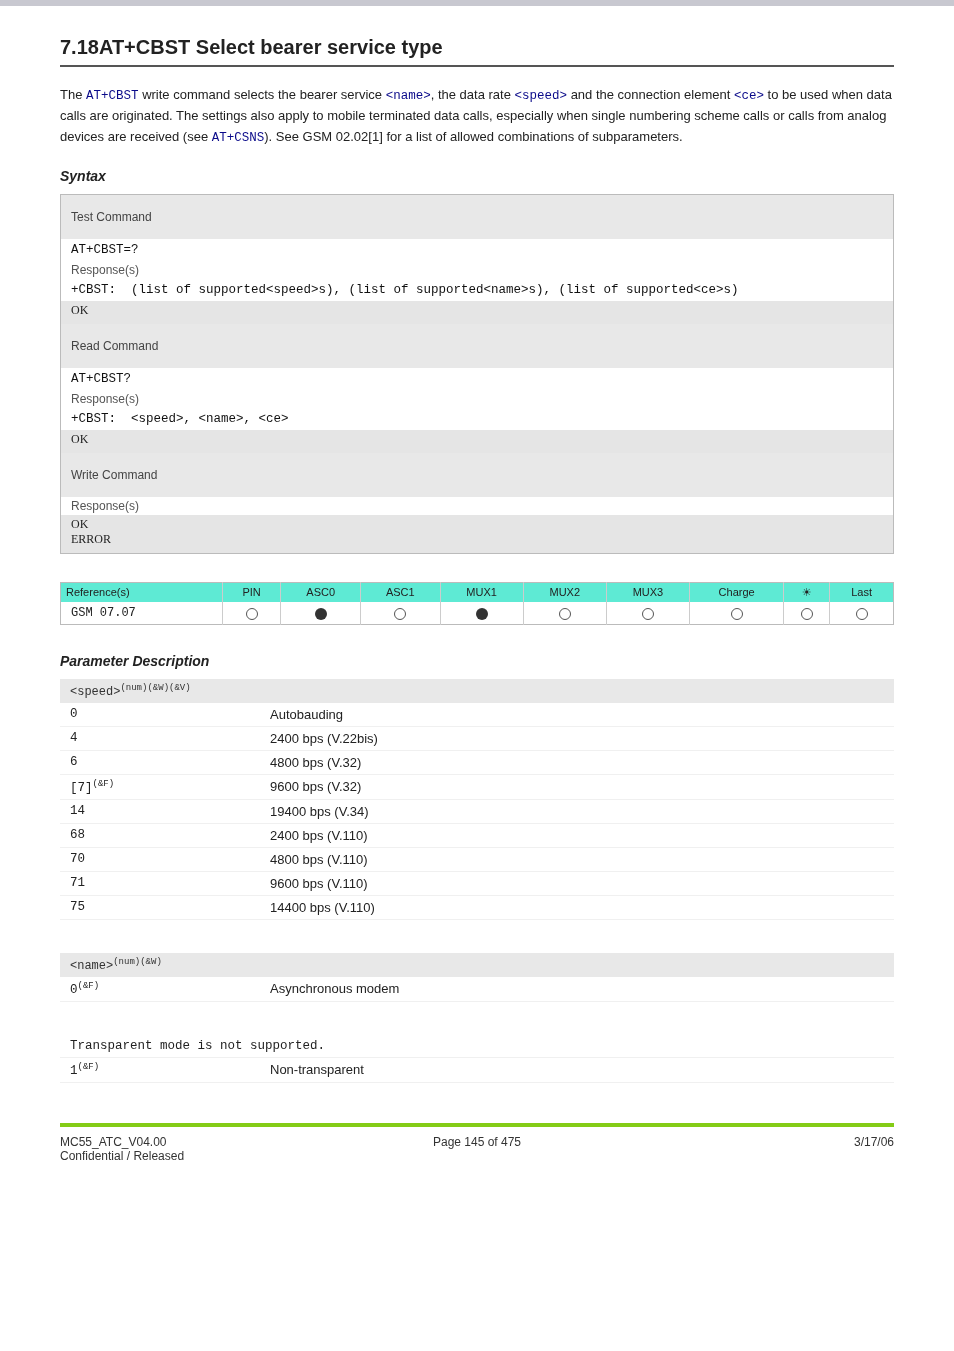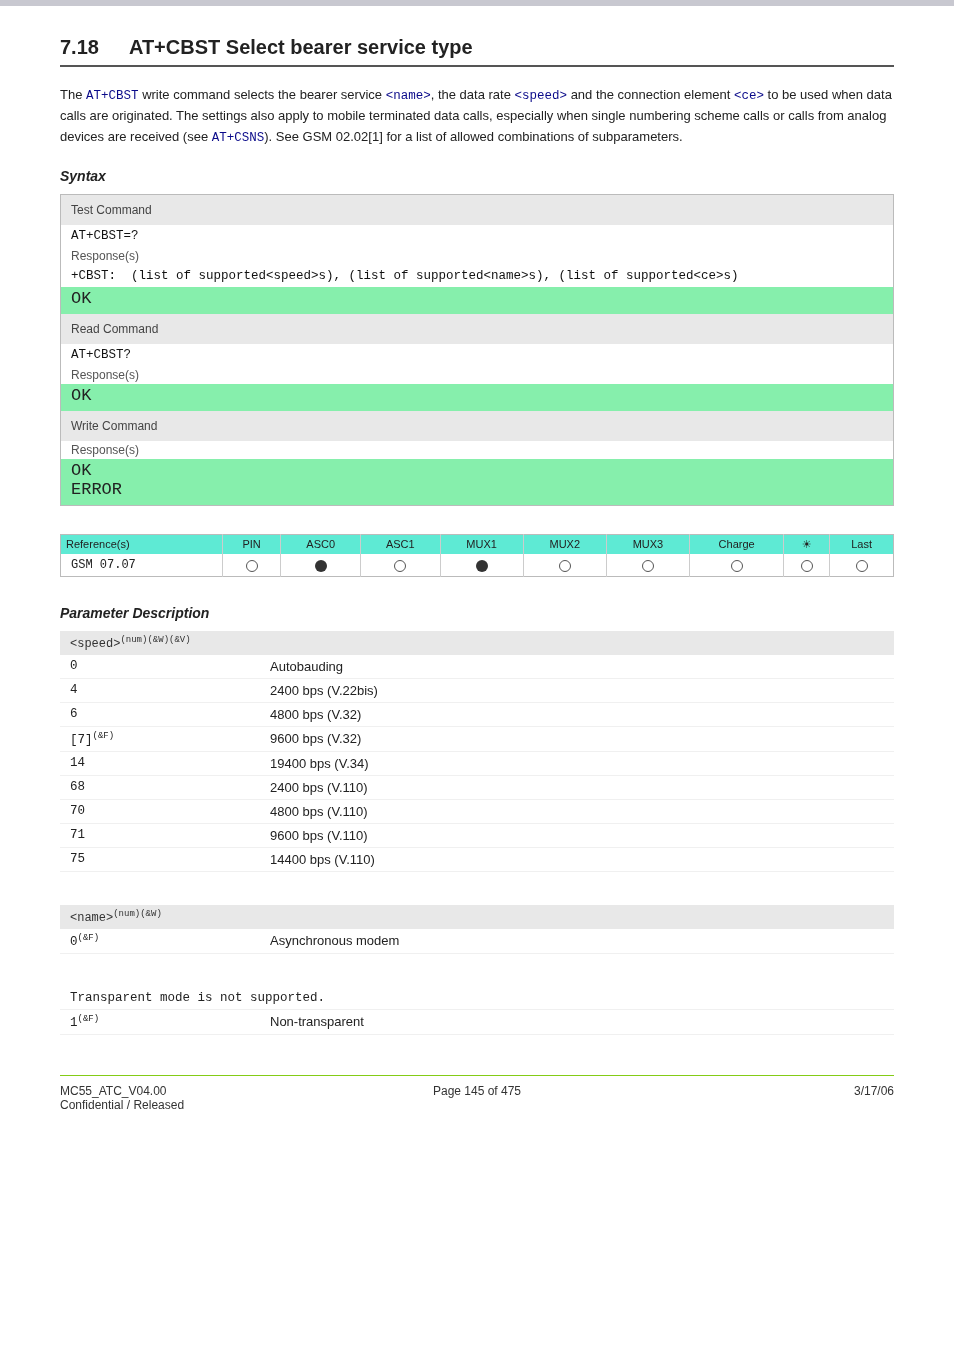--- a/index.html
+++ b/index.html
@@ -20,21 +20,20 @@
     .page-content {
       padding: 30px 60px 40px 60px;
     }
     h1.section-title {
       font-size: 20px;
       font-weight: bold;
       margin-bottom: 18px;
       padding-bottom: 6px;
       border-bottom: 2px solid #555;
       display: flex;
-      gap: 30px;
     }
     h1.section-title .section-num {
       font-weight: bold;
     }
     .intro-text {
       font-size: 13px;
       line-height: 1.6;
       margin-bottom: 20px;
     }
     .intro-text code, .mono {
@@ -58,39 +57,39 @@
     }
     .syntax-table td {
       padding: 5px 10px;
       vertical-align: top;
       font-size: 13px;
     }
     .syntax-row-header td {
       background: #e8e8e8;
       color: #444;
       font-size: 12px;
-      padding: 8px 10px;
+      padding: 15px 10px;
     }
     .syntax-row-code td {
       font-family: 'Courier New', Courier, monospace;
       font-size: 12.5px;
       color: #111;
       background: #fff;
       padding: 4px 10px;
     }
     .syntax-row-response td {
       color: #555;
       font-size: 12px;
       background: #fff;
       padding: 2px 10px;
     }
     .syntax-row-ok td {
-      font-family: Liberation Mono, monospace;
-      font-size: 17px;
-      background: #86efac;
+      font-family: Liberation Serif, serif;
+      font-size: 12px;
+      background: #e5e5e5;
       padding: 2px 10px 6px 10px;
     }
     
     .ref-table {
       width: 100%;
       border-collapse: collapse;
       border: 1px solid #bbb;
       margin-bottom: 28px;
     }
     .ref-table th {
@@ -155,21 +154,21 @@
     }
     .param-data-row td:first-child {
       width: 200px;
       font-family: 'Courier New', Courier, monospace;
       font-size: 12.5px;
     }
     sup {
       font-size: 9px;
     }
     .footer {
-      border-top: 1px solid #84cc16;
+      border-top: 4px solid #84cc16;
       margin-top: 40px;
       padding-top: 8px;
       display: flex;
       justify-content: space-between;
       font-size: 12px;
       color: #333;
     }
     .footer-left, .footer-center, .footer-right {
       flex: 1;
     }
@@ -224,20 +223,23 @@
     </tr>
 
     <tr class="syntax-row-header">
       <td>Read Command</td>
     </tr>
     <tr class="syntax-row-code">
       <td>AT+CBST?</td>
     </tr>
     <tr class="syntax-row-response">
       <td>Response(s)</td>
+    </tr>
+    <tr class="syntax-row-code">
+      <td>+CBST:&nbsp; &lt;speed&gt;, &lt;name&gt;, &lt;ce&gt;</td>
     </tr>
     <tr class="syntax-row-ok">
       <td>OK</td>
     </tr>
 
     <tr class="syntax-row-header">
       <td>Write Command</td>
     </tr>
     <tr class="syntax-row-response">
       <td>Response(s)</td>

